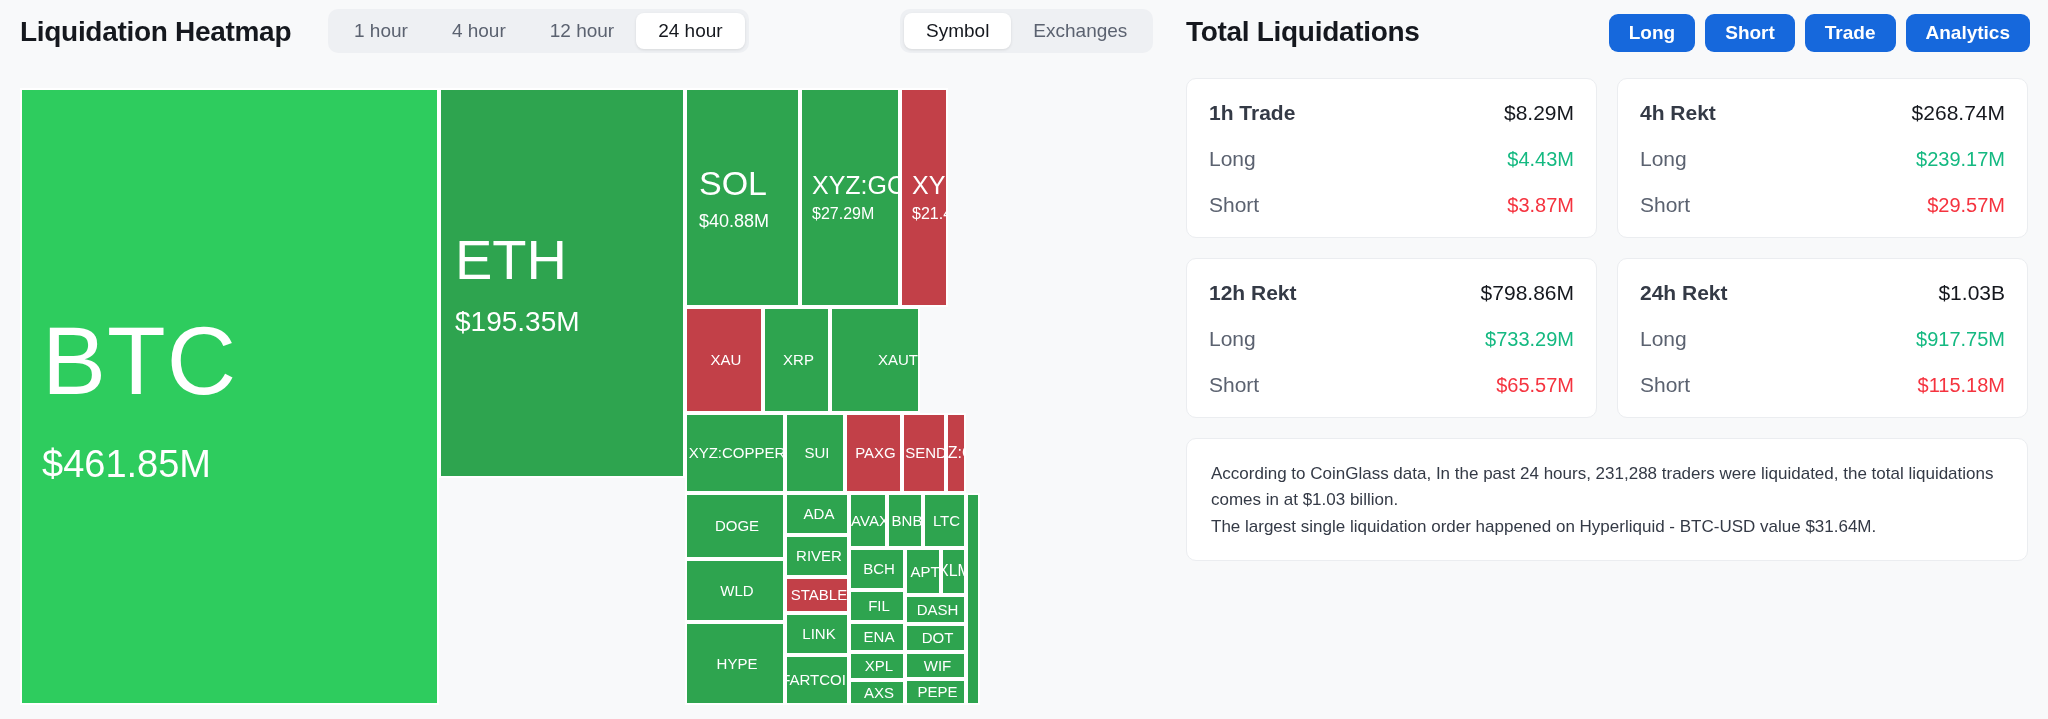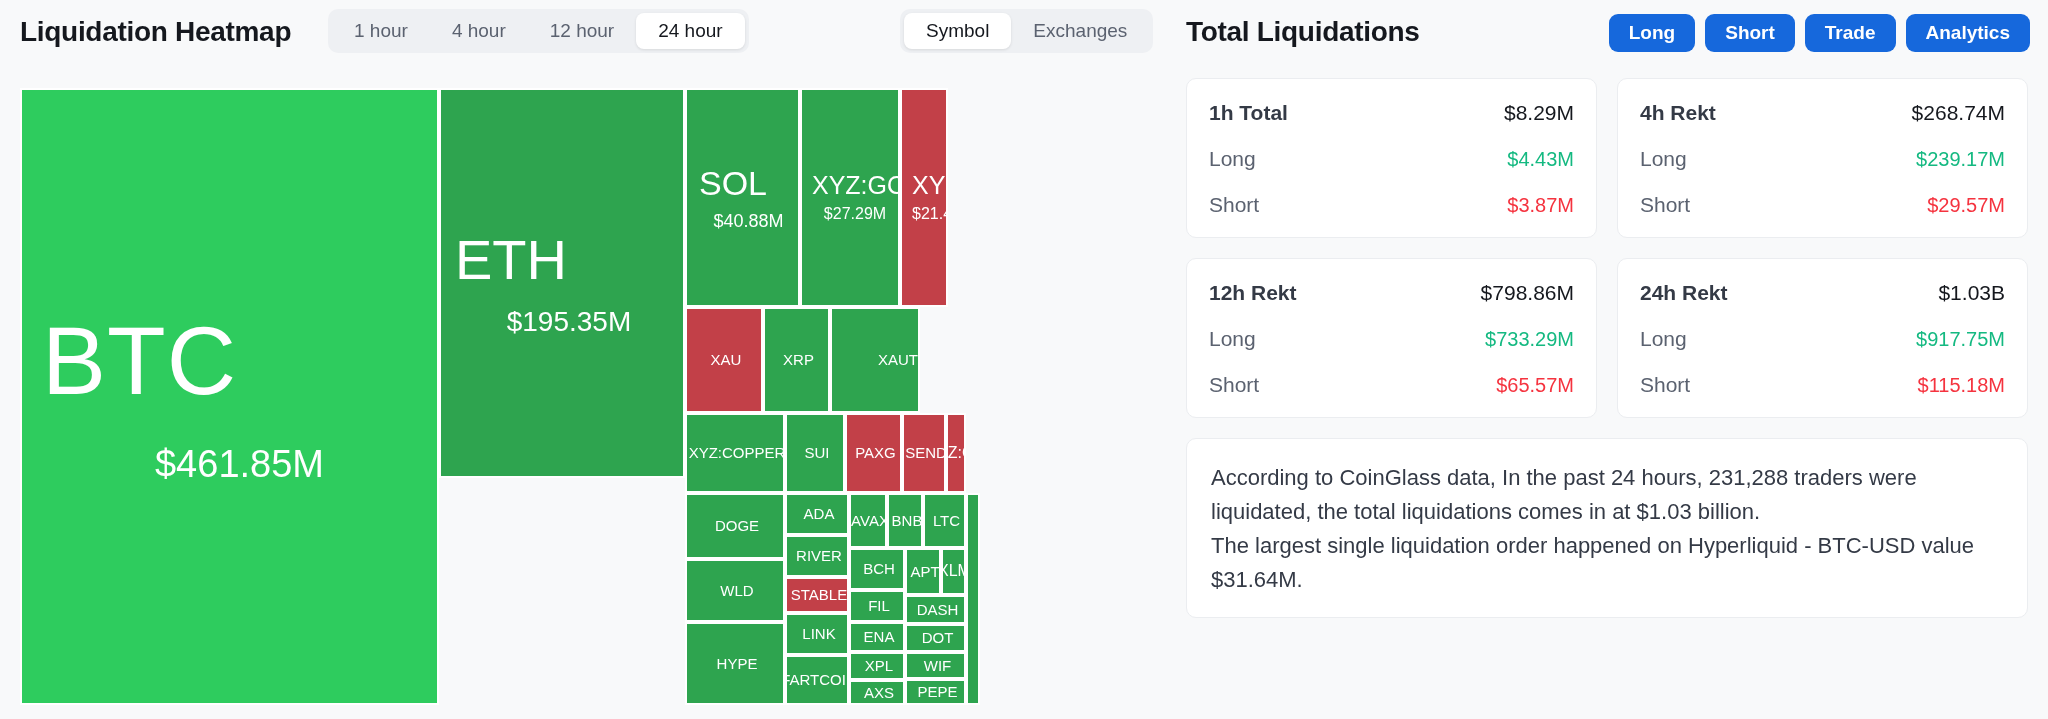--- a/index.html
+++ b/index.html
@@ -109,21 +109,20 @@
   .tile .sym {
     font-size: 17px;
     line-height: 1.15;
     white-space: nowrap;
   }
   .tile .val {
     font-size: 15px;
     line-height: 1.15;
     white-space: nowrap;
     margin-top: 3px;
-    text-align: center;
   }
   
   .tile.xxl { justify-content: center; padding-left: 20px; }
   .tile.xxl .sym { font-size: 96px; font-weight: 300; letter-spacing: 1px; }
   .tile.xxl .val { font-size: 38px; font-weight: 300; margin-top: 26px; }
   .tile.xl  { padding-left: 14px; }
   .tile.xl .sym { font-size: 56px; font-weight: 300; }
   .tile.xl .val { font-size: 28px; font-weight: 300; margin-top: 14px; }
   .tile.lg  { padding-left: 12px; }
   .tile.lg .sym { font-size: 34px; font-weight: 300; }
@@ -167,21 +166,21 @@
   .v.short { color: #f5333f; }
 
   #summary-card {
     margin-top: 20px;
     background: #ffffff;
     border: 1px solid #ebedf0;
     border-radius: 10px;
     padding: 22px 24px 20px 24px;
   }
   #summary-card p {
-    font-size: 22px;
+    font-size: 17px;
     line-height: 1.55;
     color: #343a46;
   }
 </style>
 </head>
 <body>
 
 <div id="header">
 
   <div id="page-title">Liquidation Heatmap</div>
@@ -321,21 +320,21 @@
     </div>
     <div class="tile green xs" style="left: 946px; top: 405px; width: 14px; height: 212px;">
       <div class="sym"></div>
     </div>
   </div>
 
 <div id="stats-panel">
   <div id="stat-cards">
       <div class="stat-card">
         <div class="stat-row head">
-          <span class="k">1h Total</span>
+          <span class="k">1h Trade</span>
           <span class="v">$8.29M</span>
         </div>
         <div class="stat-row">
           <span class="k">Long</span>
           <span class="v long">$4.43M</span>
         </div>
         <div class="stat-row">
           <span class="k">Short</span>
           <span class="v short">$3.87M</span>
         </div>

